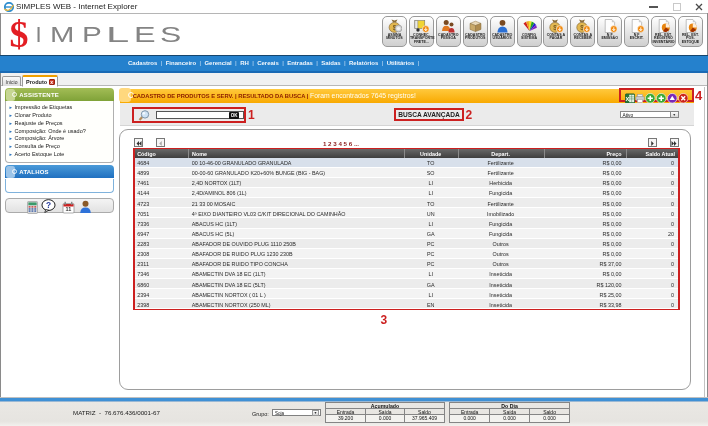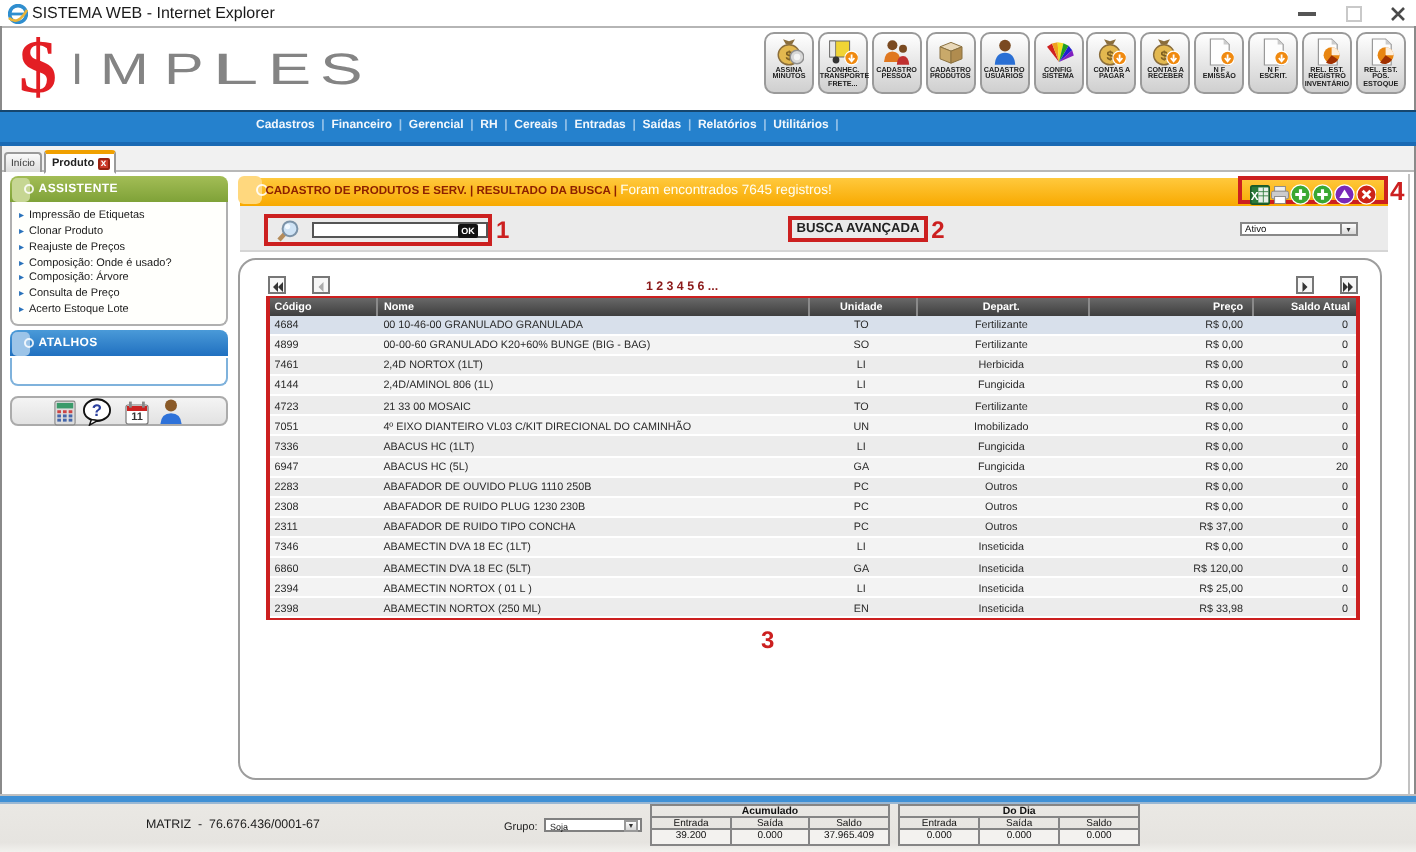--- a/index.html
+++ b/index.html
@@ -113,21 +113,21 @@
 </head>
 <body>
 <div id="win"></div>
 
 <div class="abs" id="titlebar"></div>
 <svg class="abs" style="left:4px;top:2px" width="10" height="10" viewBox="0 0 10 10">
  <circle cx="5" cy="5" r="4.2" fill="none" stroke="#2f8ecf" stroke-width="1.8"></circle>
  <path d="M1 5 h8" stroke="#2f8ecf" stroke-width="1.4"></path>
  <path d="M0.5 7 Q5 11 9.5 3" stroke="#e8b43a" stroke-width="1.3" fill="none"></path>
 </svg>
-<div class="abs" id="tb-text">SISTEMA WEB - Internet Explorer</div>
+<div class="abs" id="tb-text">SIMPLES WEB - Internet Explorer</div>
 <div class="abs" id="btn-min"></div>
 <div class="abs" id="btn-max"></div>
 <svg class="abs" style="left:695px;top:3px" width="8" height="8" viewBox="0 0 8 8">
     <path d="M1 1 L7 7 M7 1 L1 7" stroke="#4a4a4a" stroke-width="1.3"></path>
   </svg>
 
 <div class="abs" id="logoband"></div>
 <div class="abs" id="dollar">$</div>
 <div class="abs lg" style="left:35.5px">I</div>
 <div class="abs lg" style="left:50px;transform:scaleX(1.33)">M</div>

